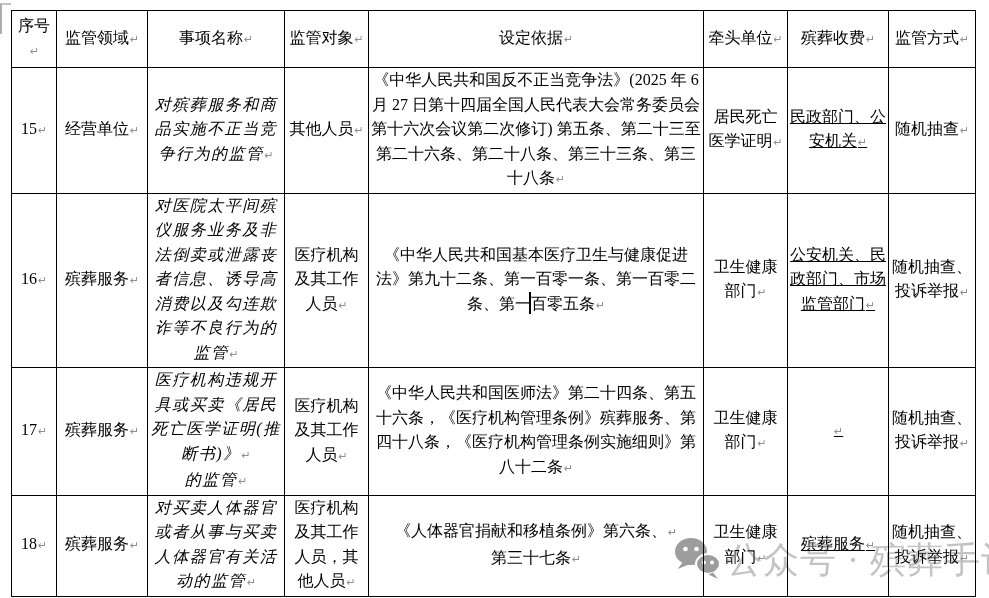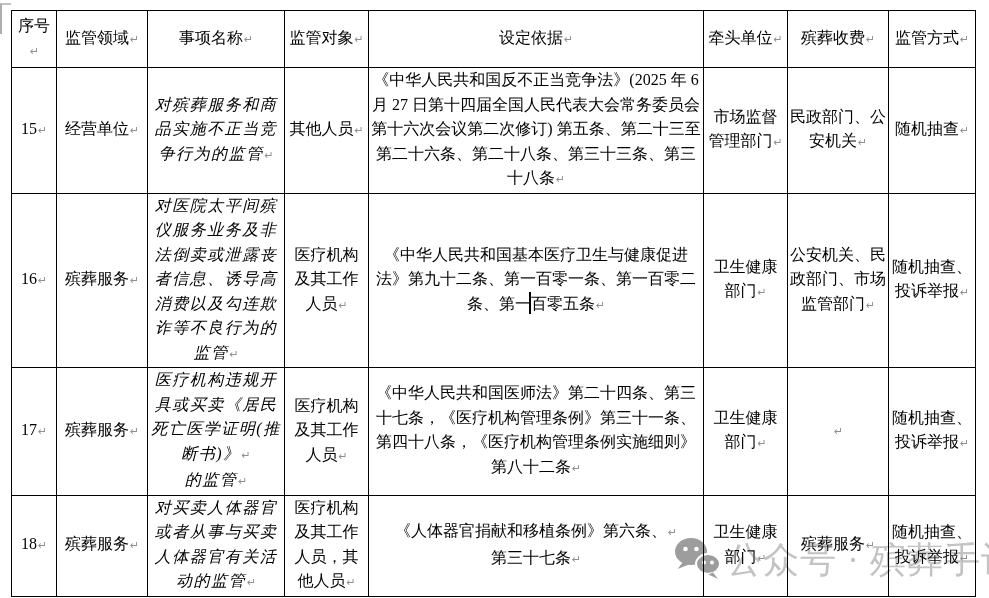--- a/index.html
+++ b/index.html
@@ -18,21 +18,21 @@
   th,td{border:1.5px solid #000;vertical-align:middle;text-align:center;
         color:#000;font-size:16px;line-height:24.5px;font-weight:normal;
         padding:0 3px;overflow:hidden;}
   thead tr{height:57px;}
   tbody tr:nth-child(1){height:123px;}
   tbody tr:nth-child(2){height:174px;}
   tbody tr:nth-child(3){height:125px;}
   tbody tr:nth-child(4){height:99px;}
   td:nth-child(3){letter-spacing:1.5px;font-style:italic;}
   td:nth-child(5){padding:0 2px;}
-  td:nth-child(7){padding:0 1px;}
+  td:nth-child(7){padding:0 1px;text-decoration:underline;}
 
   .para{text-align:center;}
   .pmark{color:#8f8f8f;font-size:11px;margin-left:1px;letter-spacing:0;
         font-family:"DejaVu Sans",sans-serif;}
 
   
   .text-cursor{position:absolute;left:529px;top:292px;width:1.5px;height:22px;background:#000;}
 
   
   .watermark{position:absolute;left:672px;top:534px;height:52px;display:flex;
@@ -81,21 +81,21 @@
           <td>
             <div class="para"><span>对殡葬服务和商品实施不正当竞争行为的监管</span><span class="pmark">↵</span></div>
           </td>
           <td>
             <div class="para"><span>其他人员</span><span class="pmark">↵</span></div>
           </td>
           <td>
             <div class="para"><span>《中华人民共和国反不正当竞争法》(2025 年 6 月 27 日第十四届全国人民代表大会常务委员会第十六次会议第二次修订) 第五条、第二十三至第二十六条、第二十八条、第三十三条、第三十八条</span><span class="pmark">↵</span></div>
           </td>
           <td>
-            <div class="para"><span>市场监督管理部门</span><span class="pmark">↵</span></div>
+            <div class="para"><span>居民死亡医学证明</span><span class="pmark">↵</span></div>
           </td>
           <td>
             <div class="para"><span>民政部门、公安机关</span><span class="pmark">↵</span></div>
           </td>
           <td>
             <div class="para"><span>随机抽查</span><span class="pmark">↵</span></div>
           </td>
         </tr>
         <tr>
           <td>
@@ -131,21 +131,21 @@
             <div class="para"><span>殡葬服务</span><span class="pmark">↵</span></div>
           </td>
           <td>
             <div class="para"><span>医疗机构违规开具或买卖《居民死亡医学证明(推断书)》</span><span class="pmark">↵</span></div>
             <div class="para"><span>的监管</span><span class="pmark">↵</span></div>
           </td>
           <td>
             <div class="para"><span>医疗机构及其工作人员</span><span class="pmark">↵</span></div>
           </td>
           <td>
-            <div class="para"><span>《中华人民共和国医师法》第二十四条、第三十七条，《医疗机构管理条例》第三十一条、第四十八条，《医疗机构管理条例实施细则》第八十二条</span><span class="pmark">↵</span></div>
+            <div class="para"><span>《中华人民共和国医师法》第二十四条、第五十六条，《医疗机构管理条例》殡葬服务、第四十八条，《医疗机构管理条例实施细则》第八十二条</span><span class="pmark">↵</span></div>
           </td>
           <td>
             <div class="para"><span>卫生健康部门</span><span class="pmark">↵</span></div>
           </td>
           <td>
             <div class="para"><span></span><span class="pmark">↵</span></div>
           </td>
           <td>
             <div class="para"><span>随机抽查、投诉举报</span><span class="pmark">↵</span></div>
           </td>

